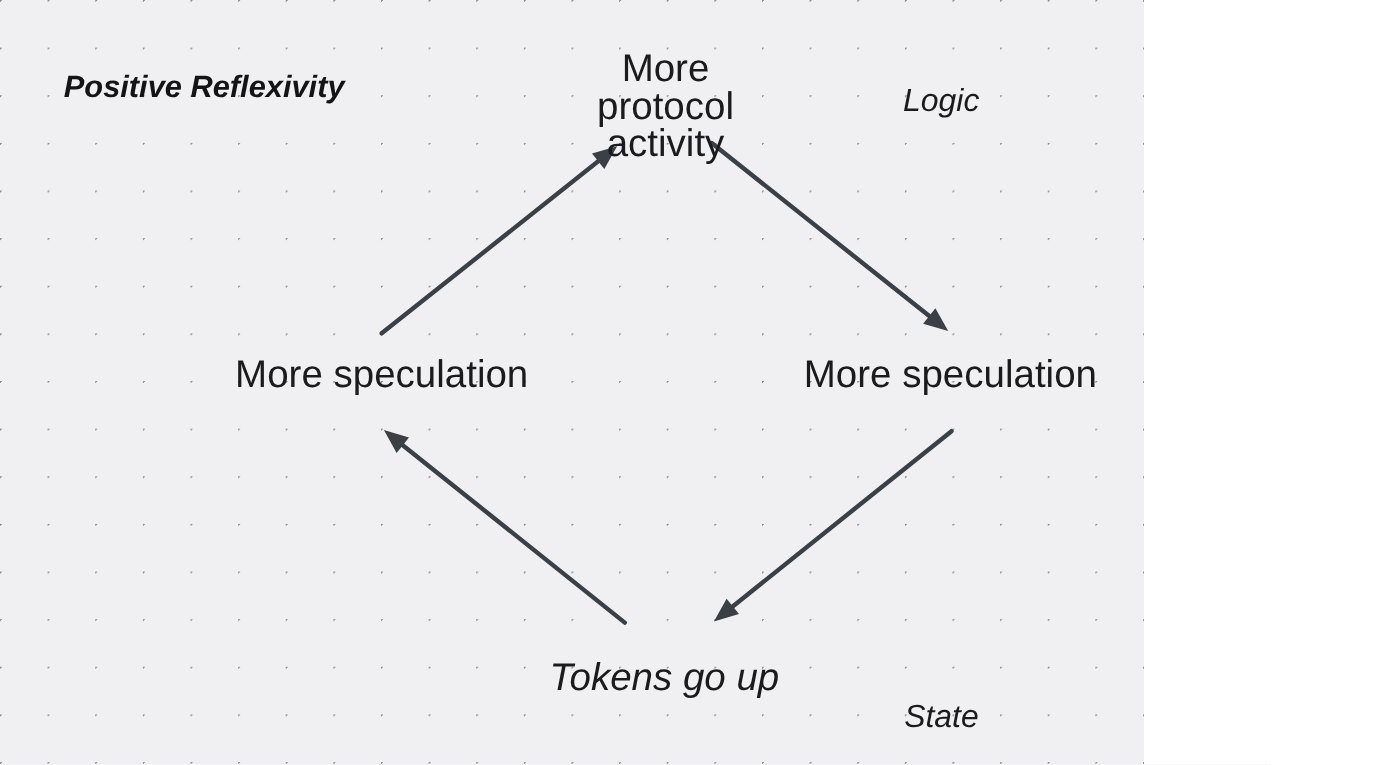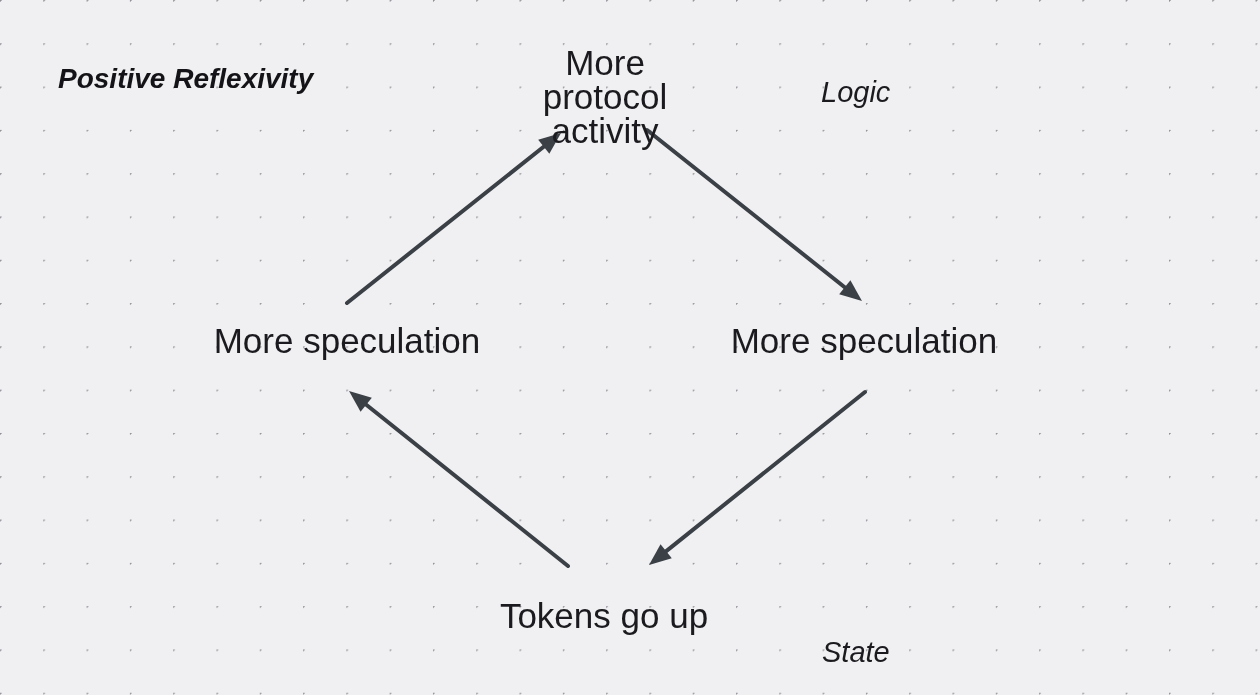--- a/index.html
+++ b/index.html
@@ -2,21 +2,21 @@
 <html><head>
 <meta charset="utf-8">
 <style>
   html, body {
     margin: 0;
     padding: 0;
     font-family: "Liberation Sans", sans-serif;
   }
   .canvas {
     position: relative;
-    width: 1260px;
+    width: 1040px;
     height: 695px;
     overflow: hidden;
     background-color: #f0f0f2;
     background-image: radial-gradient(circle at 0px 0px, rgba(110,110,118,0.75) 1.4px, rgba(110,110,118,0) 1.9px);
     background-size: 43.3px 43.3px;
   }
   .arrows-layer {
     position: absolute;
     left: 0; top: 0;
     width: 1260px;
@@ -63,20 +63,21 @@
   }
   .node-right {
     left: 714px;
     top: 324px;
     width: 300px;
   }
   .node-bottom {
     left: 454px;
     top: 599px;
     width: 300px;
+    font-style: italic;
   }
   .annotation-state {
     left: 822px;
     top: 622px;
   }
 </style>
 </head>
 <body>
 
 <div class="canvas">

